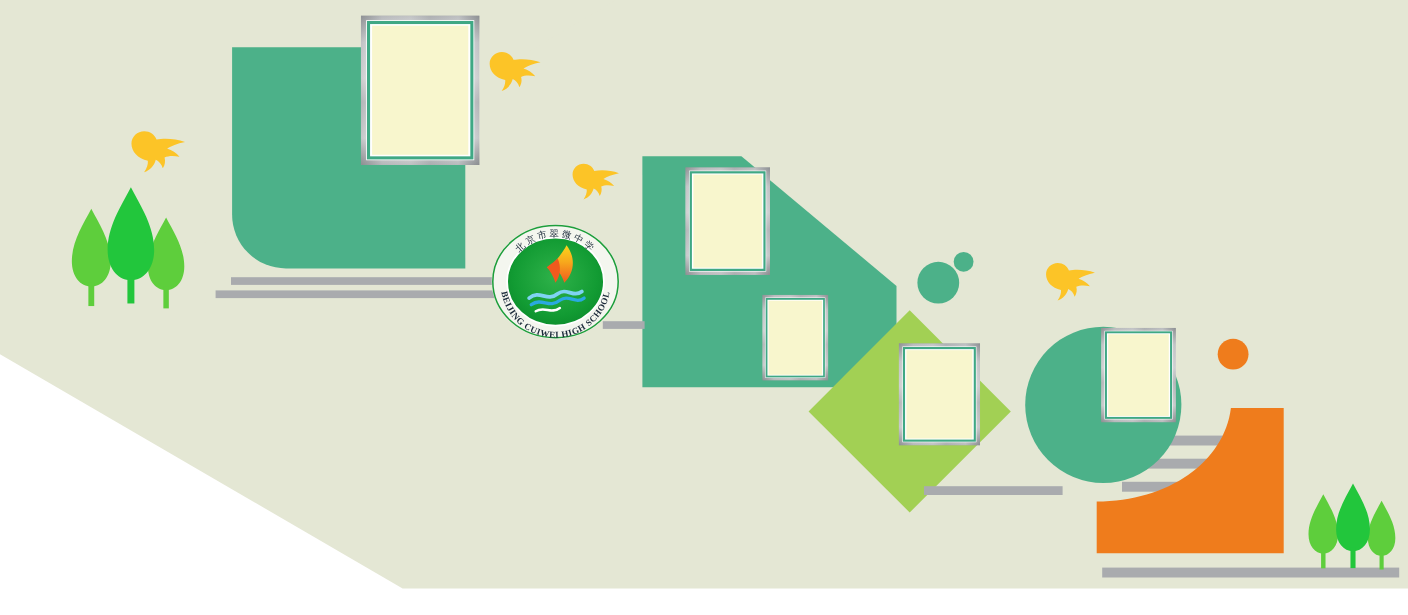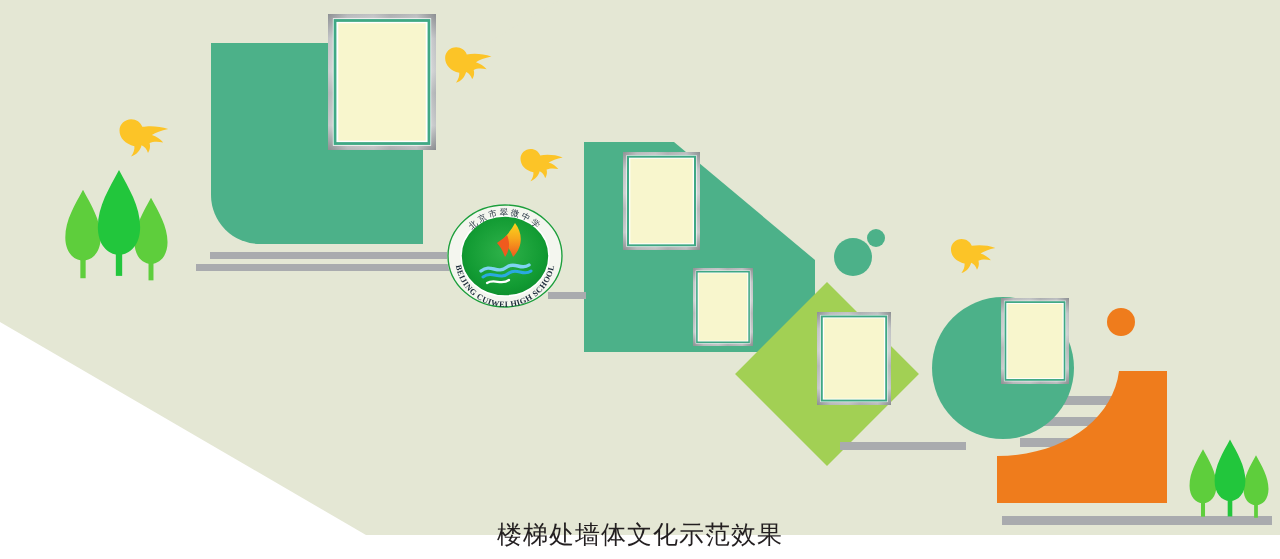--- a/index.html
+++ b/index.html
@@ -239,15 +239,14 @@
 
       <text font-size="8.5" font-family="'Liberation Serif', 'DejaVu Serif', serif" fill="#1b2a3a" letter-spacing="2.2">
         <textPath href="#arcTop" startOffset="50%" text-anchor="middle">北京市翠微中学</textPath>
       </text>
       <text font-size="8.2" font-weight="bold" font-family="'Liberation Serif', 'DejaVu Serif', serif" fill="#1b2a3a" letter-spacing="0.4">
         <textPath href="#arcBot" startOffset="50%" text-anchor="middle">BEIJING CUIWEI HIGH SCHOOL</textPath>
       </text>
     </svg>
   </div>
 
-  <div id="caption">楼梯处墙体文化示范效果</div>
 
 </div>
 
 </body></html>

